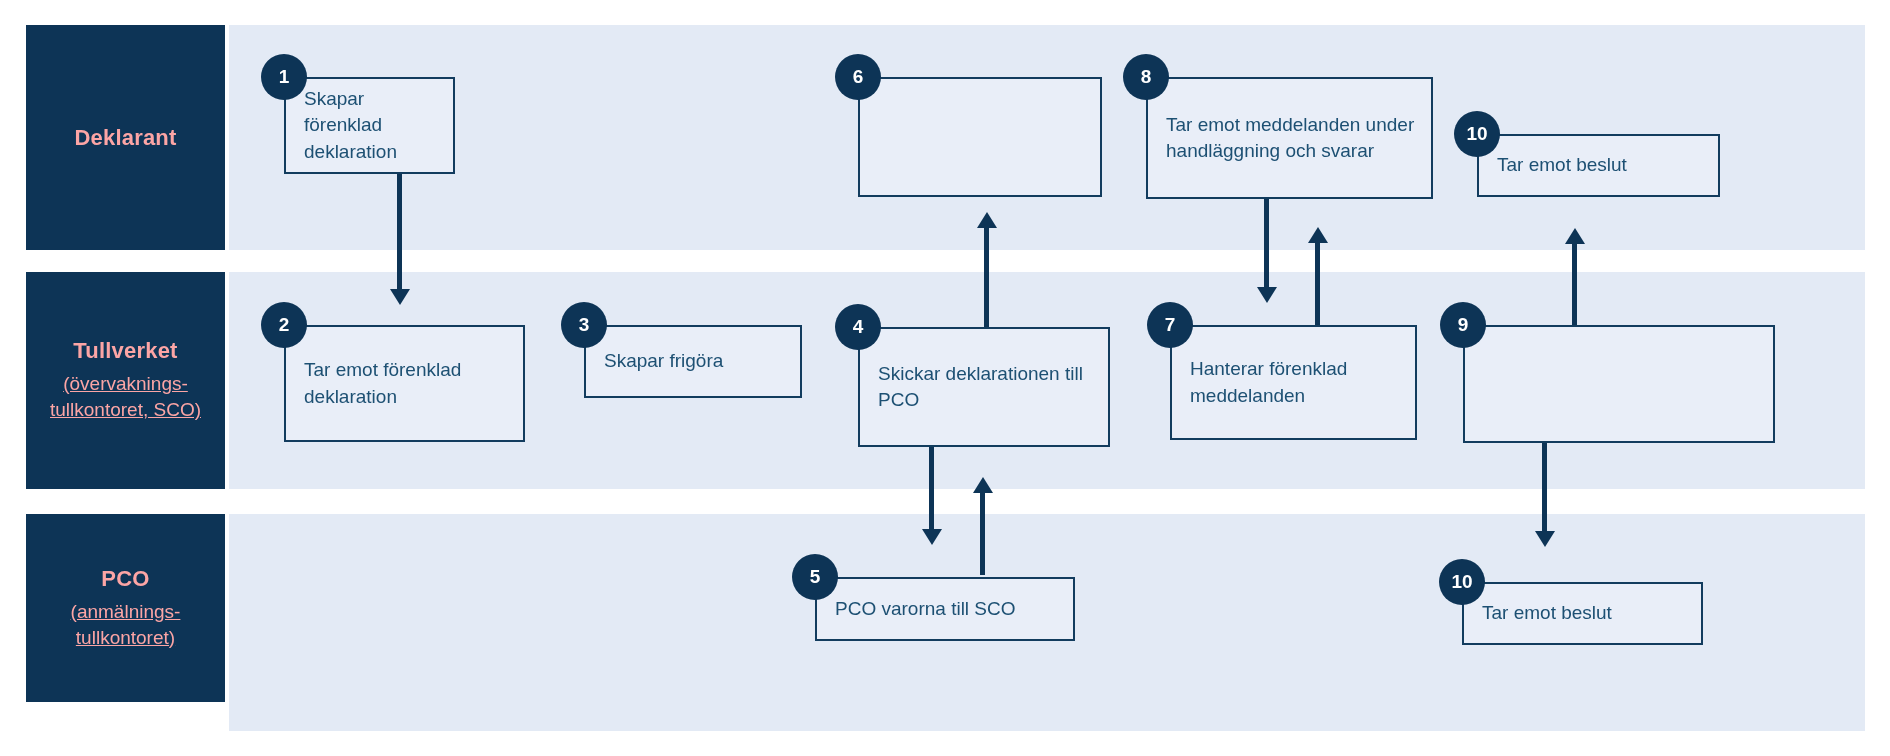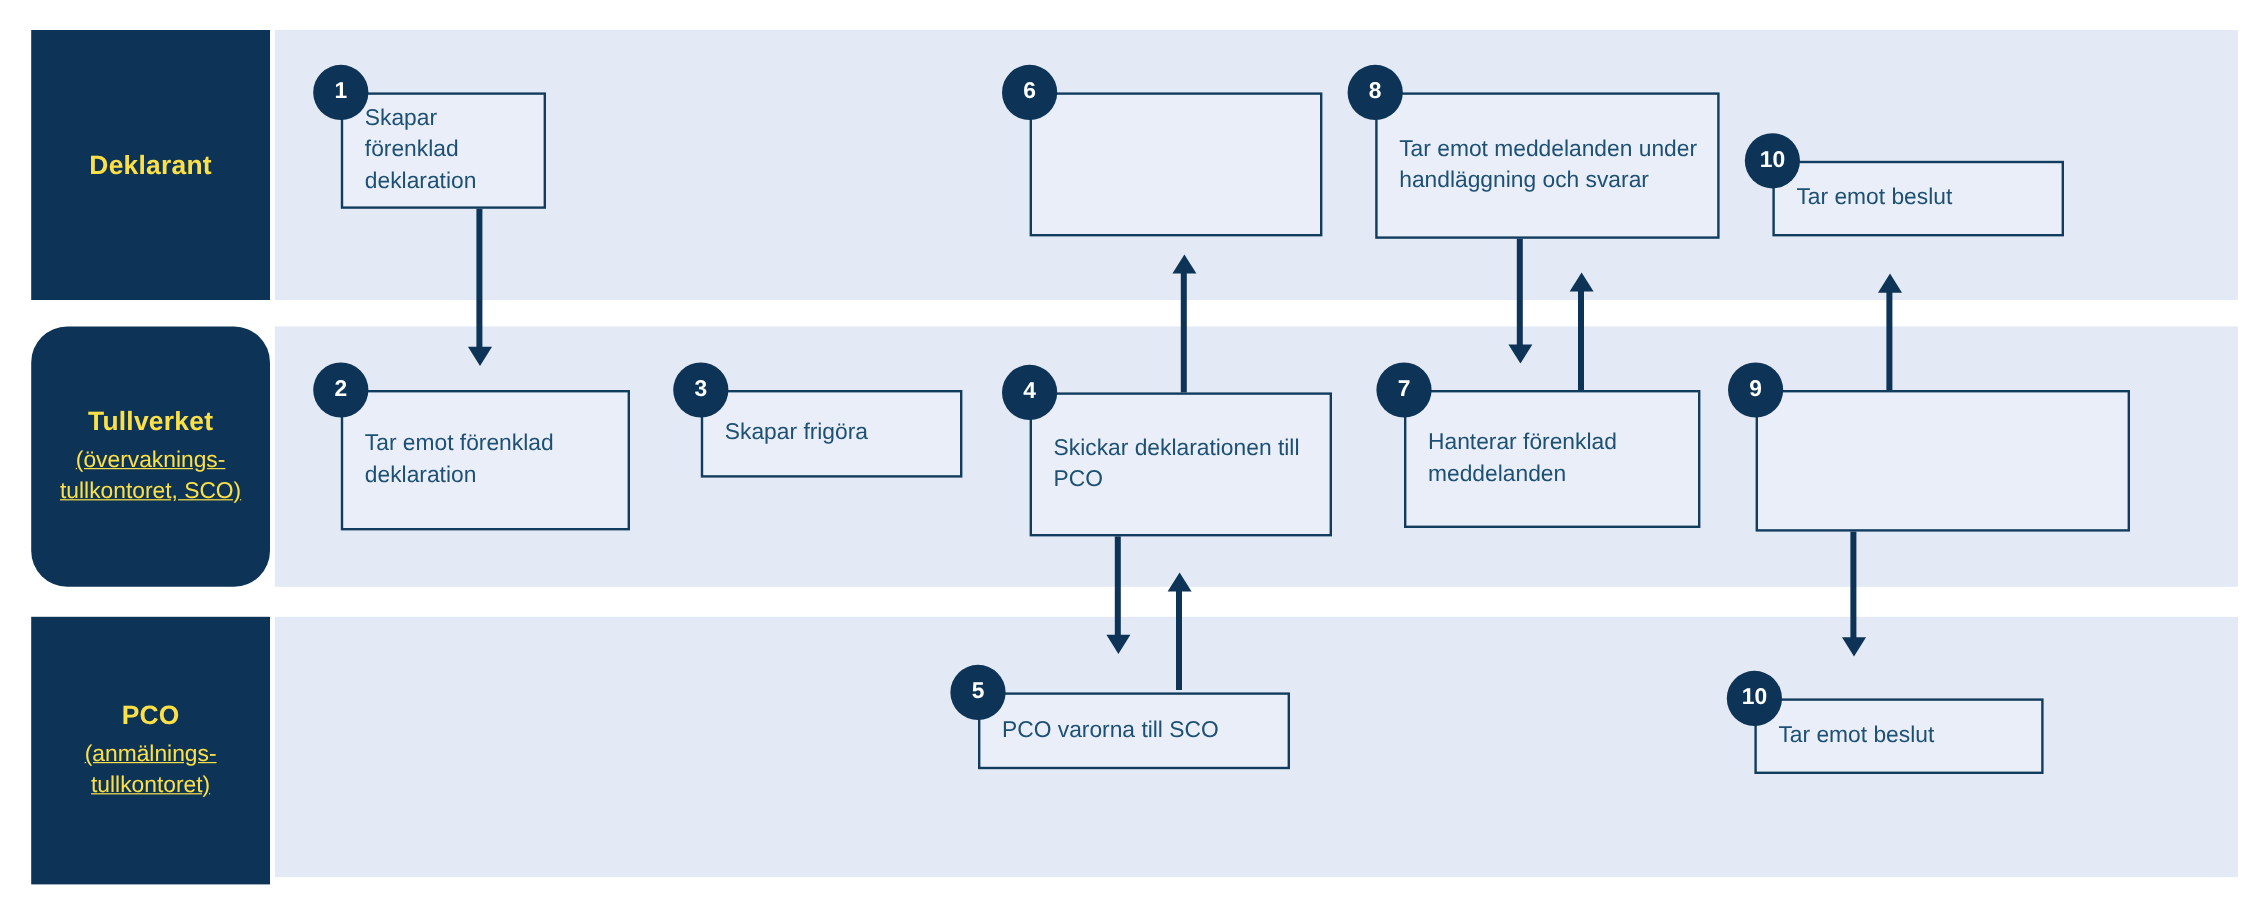--- a/index.html
+++ b/index.html
@@ -26,30 +26,30 @@
   .band-1 { top: 25px;  height: 225px; }
   .band-2 { top: 272px; height: 217px; }
   .band-3 { top: 514px; height: 217px; }
 
   
   .lane-label {
     position: absolute;
     left: 26px;
     width: 199px;
     background: #0d3456;
-    color: #fde047;
+    color: #fca5a5;
     display: flex;
     flex-direction: column;
     align-items: center;
     justify-content: center;
     text-align: center;
   }
   .label-1 { top: 25px;  height: 225px; }
-  .label-2 { top: 272px; height: 217px; border-radius: 30px; }
-  .label-3 { top: 514px; height: 223px; }
+  .label-2 { top: 272px; height: 217px; }
+  .label-3 { top: 514px; height: 188px; }
   .lane-title {
     font-weight: bold;
     font-size: 22px;
     letter-spacing: 0.2px;
   }
   .lane-subtitle {
     font-size: 19px;
     line-height: 1.35;
     margin-top: 7px;
     white-space: pre-line;

